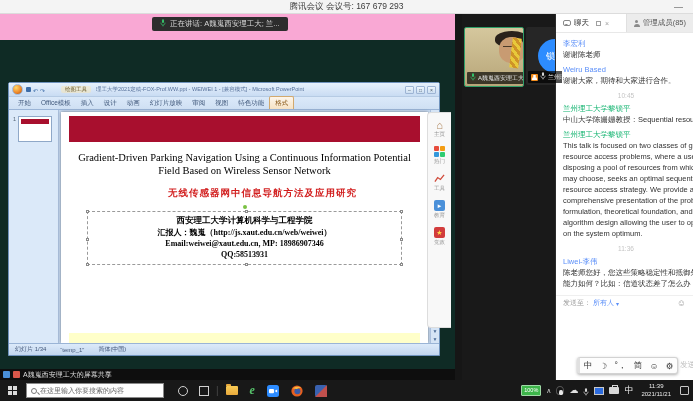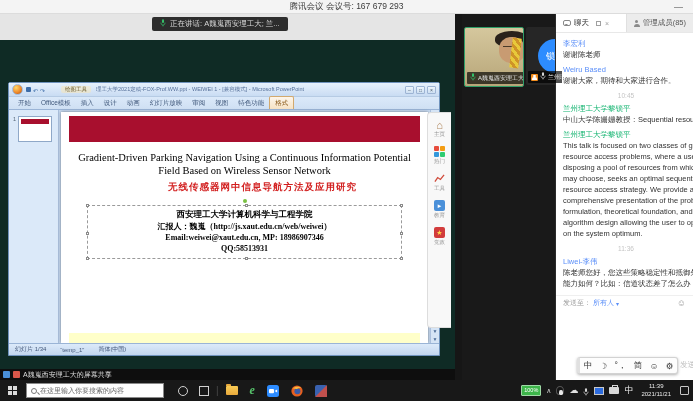--- a/index.html
+++ b/index.html
@@ -7,21 +7,21 @@
   #root{position:relative;width:693px;height:401px;overflow:hidden;background:#161616;
         font-family:"Liberation Sans",sans-serif;-webkit-font-smoothing:antialiased;}
 
   
   .titlebar{position:absolute;left:0;top:0;width:693px;height:14px;background:#f4f4f4;
             border-bottom:1px solid #dcdcdc;display:flex;align-items:center;justify-content:center;
             font-size:8.5px;color:#3c3c3c;}
   .tb-min{position:absolute;right:10px;top:0;font-size:9px;color:#666;line-height:14px;}
 
   
-  .share-area{position:absolute;left:0;top:14px;width:455px;height:355px;background:#e5e5e5;overflow:hidden;}
+  .share-area{position:absolute;left:0;top:14px;width:455px;height:355px;background:#f9a8d4;overflow:hidden;}
   .desktop{position:absolute;left:0;top:26px;width:455px;height:329px;background:#0f2b25;}
   .speak-pill{position:absolute;left:152px;top:3px;height:14px;display:flex;align-items:center;gap:4px;
               background:#2d2d2d;border-radius:2px;padding:0 8px;color:#d8d8d8;font-size:7.5px;z-index:3;}
 
   
   .ppt{position:absolute;left:8px;top:42px;width:432px;height:274px;background:#c6d9f0;
        border:1px solid #6f93bd;border-radius:2px 2px 0 0;}
   .ppt-tbar{height:14px;background:linear-gradient(#e7f1fc,#c9dcf3);display:flex;align-items:center;
             border-bottom:1px solid #b6cbe4;font-size:5.5px;color:#5a6f8a;}
   .office-btn{width:11px;height:11px;border-radius:50%;margin:0 3px;flex:0 0 11px;
@@ -46,21 +46,21 @@
   .thumb-row{display:flex;gap:2px;margin:6px 2px 0 4px;}
   .tnum{font-size:5.5px;color:#567;}
   .thumb{width:34px;height:26px;background:#fff;border:1px solid #8fa8c8;position:relative;}
   .thumb::before{content:"";position:absolute;left:2px;right:2px;top:2px;height:5px;background:#a80f2e;}
   .slide-wrap{flex:1;position:relative;background:#c6d9f0;}
   .slide{position:absolute;left:2px;right:2px;top:2px;bottom:0;background:#fff;
          box-shadow:0 0 3px rgba(0,0,0,.45);overflow:hidden;}
   .banner{margin:4px 8px 0;height:26px;background:#a80f2e;}
   .stitle{margin:9px 12px 0;font-family:"Liberation Serif",serif;font-weight:normal;font-size:10.5px;
           line-height:1.28;text-align:center;color:#000;}
-  .ssub{margin-top:3px;text-align:center;color:#d21f1f;font-weight:bold;font-size:9.5px;
+  .ssub{margin-top:9px;text-align:center;color:#d21f1f;font-weight:bold;font-size:9.5px;
         font-family:"Liberation Serif",serif;letter-spacing:1px;padding-left:36px;}
   .rot-dot{width:4px;height:4px;border-radius:50%;background:#7ac143;margin:5px auto 2px;}
   .sbox{margin:0 26px;border:1px dashed #9a9a9a;padding:3px 2px 4px;text-align:center;
         font-family:Liberation Serif, serif;font-weight:bold;color:#000;position:relative;}
   .sbox .l1{font-size:8.5px;line-height:1.4;}
   .sbox .l2{font-size:8px;line-height:1.4;}
   .handle{position:absolute;width:3px;height:3px;background:#fff;border:1px solid #8a8a8a;}
   .h-tl{left:-2px;top:-2px}.h-tr{right:-2px;top:-2px}.h-bl{left:-2px;bottom:-2px}.h-br{right:-2px;bottom:-2px}
   .h-tc{left:50%;top:-2px}.h-bc{left:50%;bottom:-2px}.h-lc{left:-2px;top:50%}.h-rc{right:-2px;top:50%}
   .ystrip{position:absolute;left:8px;right:8px;bottom:0;height:10px;background:#ffffc9;}

